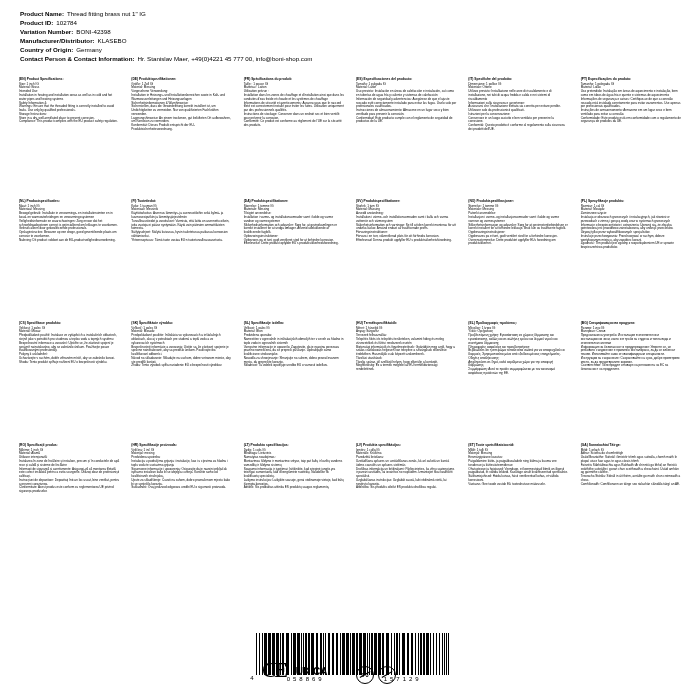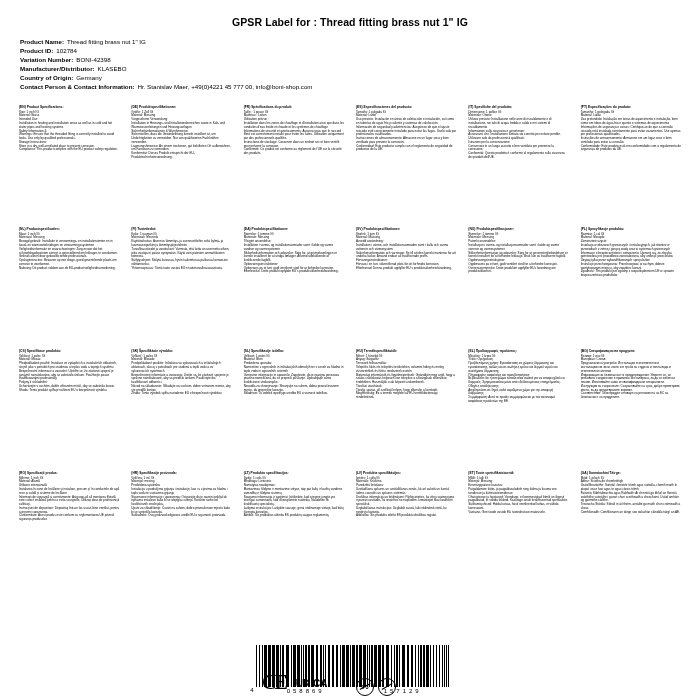--- a/index.html
+++ b/index.html
@@ -69,21 +69,21 @@
   .cell-body {
     display: block;
     white-space: pre-line;
     word-break: break-word;
     hyphens: auto;
   }
   .footer {
     position: absolute;
     left: 0;
     right: 0;
-    bottom: 0;
+    bottom: 12px;
     height: 72px;
   }
   .barcodes {
     position: absolute;
     bottom: 6px;
     left: 0;
     right: 0;
     display: flex;
     justify-content: center;
     align-items: flex-end;
@@ -167,21 +167,20 @@
     font-weight: bold;
     text-align: center;
     line-height: 16px;
   }
 </style>
 </head>
 <body>
 
 <div class="page">
 
-  <div class="doc-title">GPSR Label for : Thread fitting brass nut 1" IG</div>
 
   <div class="meta">
     <div class="meta-row">
       <span class="meta-label">Product Name:</span>
       <span class="meta-value">Thread fitting brass nut 1" IG</span>
     </div>
     <div class="meta-row">
       <span class="meta-label">Product ID:</span>
       <span class="meta-value">102784</span>
     </div>

